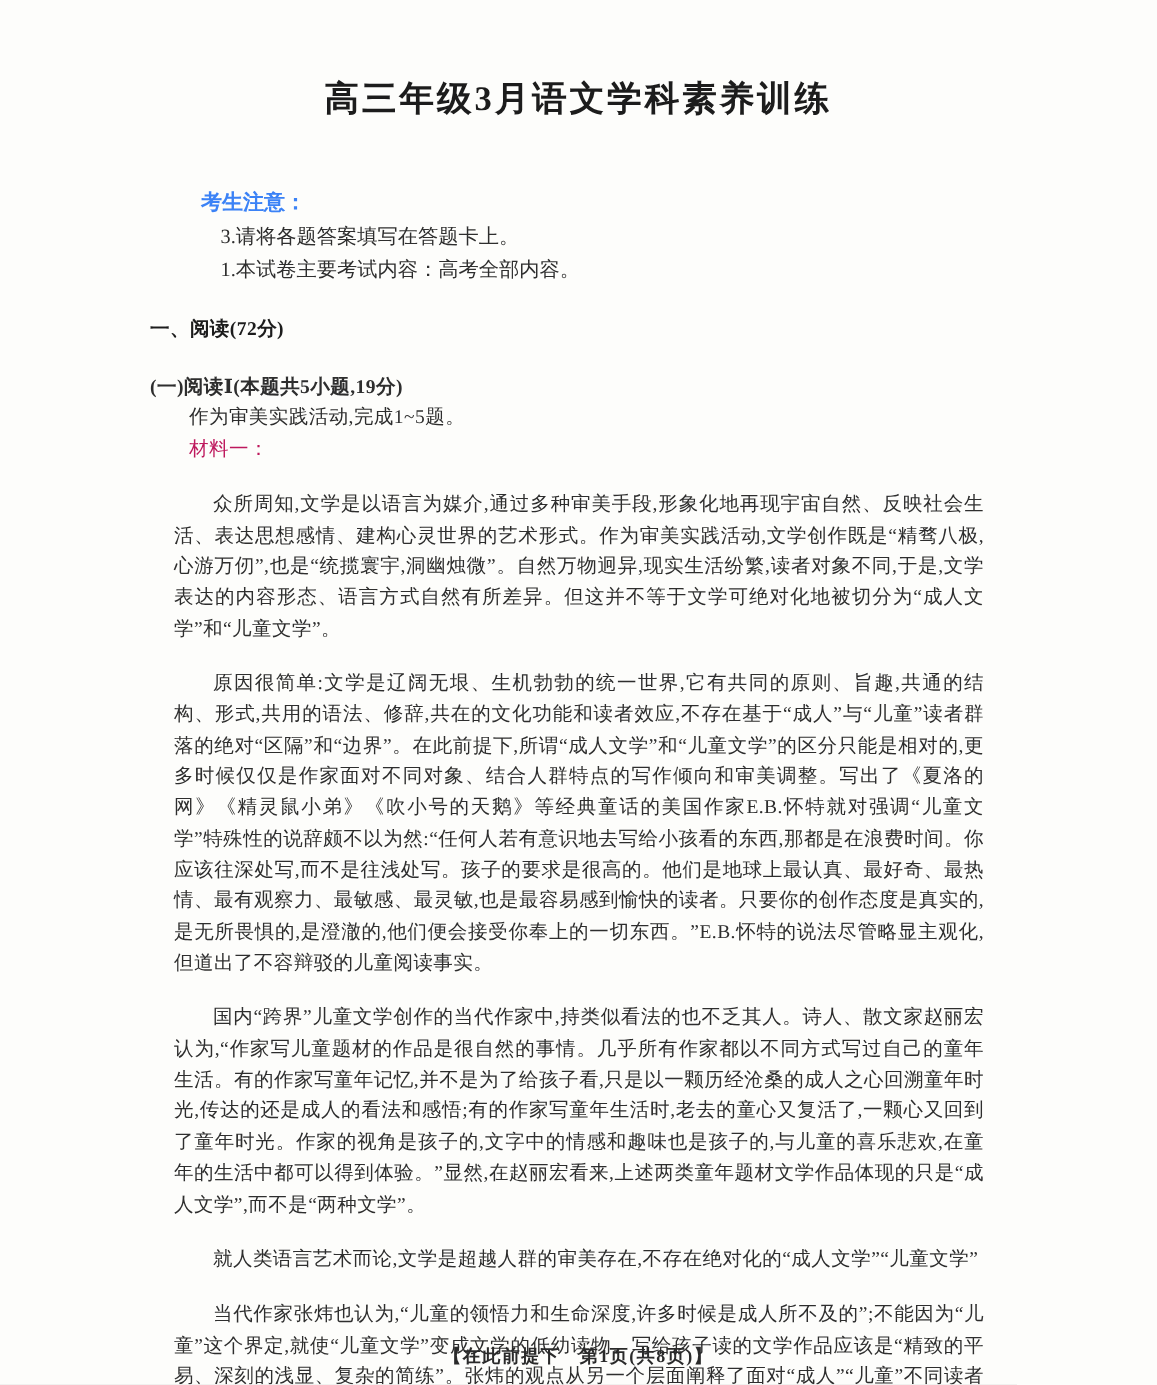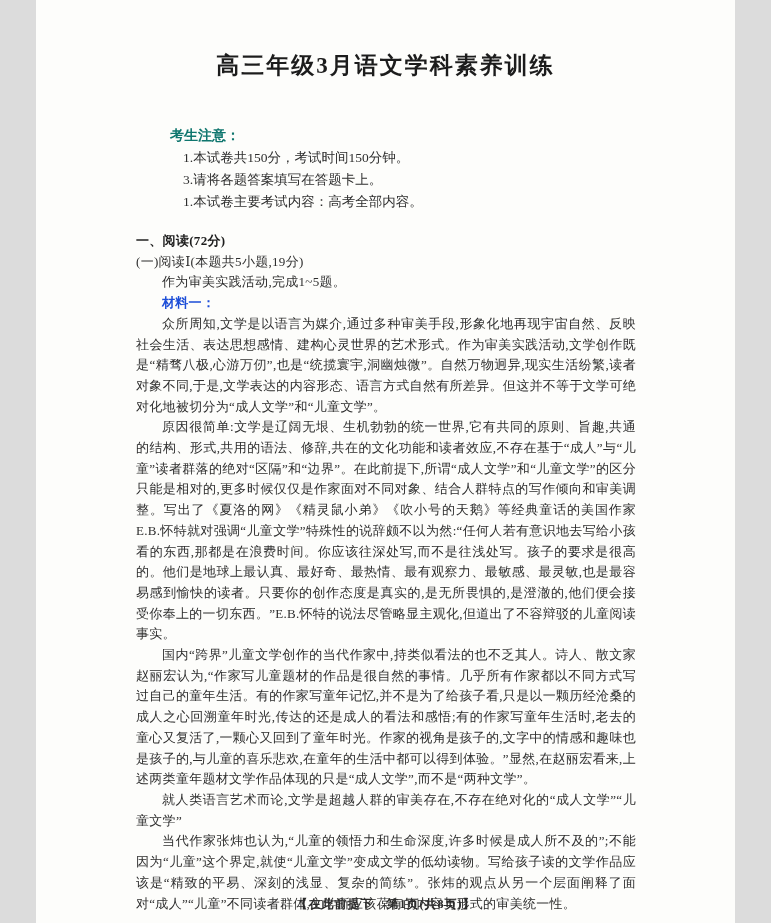--- a/index.html
+++ b/index.html
@@ -2,21 +2,21 @@
 <html><head>
 <meta charset="utf-8">
 <style>
   html, body { margin: 0; padding: 0; }
   body {
     background: #dcdcdc;
     font-family: "Liberation Serif", "DejaVu Serif", serif;
   }
   .page {
     position: relative;
-    width: 699px;
+    width: 771px;
     height: 923px;
     margin: 0 auto;
     background: #fdfdfb;
     color: #2e2e2e;
     box-sizing: border-box;
     overflow: hidden;
   }
   .title {
     margin: 0;
     padding-top: 50px;
@@ -27,45 +27,45 @@
     color: #1c1c1c;
   }
   .notice {
     margin: 44px 0 0 134px;
     font-size: 13.5px;
     line-height: 22px;
   }
   .notice-heading {
     font-weight: 700;
     font-size: 14px;
-    color: #0f766e;
+    color: #3b82f6;
   }
   .notice-item {
     padding-left: 13px;
   }
   .content {
     margin: 18px 99px 0 100px;
     font-size: 13px;
     line-height: 20.7px;
     text-align: justify;
     letter-spacing: 0.3px;
   }
   .sec-heading {
     font-weight: 700;
     color: #1c1c1c;
   }
-  .part-heading { font-weight: 400; }
+  .part-heading { font-weight: 700; margin-top: 18px; }
   .indent { text-indent: 2em; }
   .material-label {
-    font-weight: 700;
+    font-weight: 400;
     text-indent: 2em;
-    color: #1d4ed8;
+    color: #be185d;
   }
   p.para {
-    margin: 0;
+    margin: 16px;
     text-indent: 2em;
   }
   .footer {
     position: absolute;
     bottom: 10px;
     left: 0;
     width: 100%;
     text-align: center;
     font-size: 12px;
     font-weight: 700;
@@ -75,21 +75,20 @@
 </style>
 </head>
 <body>
 
 <div class="page">
 
   <h1 class="title">高三年级3月语文学科素养训练</h1>
 
   <div class="notice">
     <div class="notice-heading">考生注意：</div>
-    <div class="notice-item">1.本试卷共150分，考试时间150分钟。</div>
     <div class="notice-item">3.请将各题答案填写在答题卡上。</div>
     <div class="notice-item">1.本试卷主要考试内容：高考全部内容。</div>
   </div>
 
   <div class="content">
     <div class="sec-heading">一、阅读(72分)</div>
     <div class="part-heading">(一)阅读Ⅰ(本题共5小题,19分)</div>
     <div class="indent">作为审美实践活动,完成1~5题。</div>
     <div class="material-label">材料一：</div>
     <p class="para">众所周知,文学是以语言为媒介,通过多种审美手段,形象化地再现宇宙自然、反映社会生活、表达思想感情、建构心灵世界的艺术形式。作为审美实践活动,文学创作既是“精骛八极,心游万仞”,也是“统揽寰宇,洞幽烛微”。自然万物迥异,现实生活纷繁,读者对象不同,于是,文学表达的内容形态、语言方式自然有所差异。但这并不等于文学可绝对化地被切分为“成人文学”和“儿童文学”。</p>

